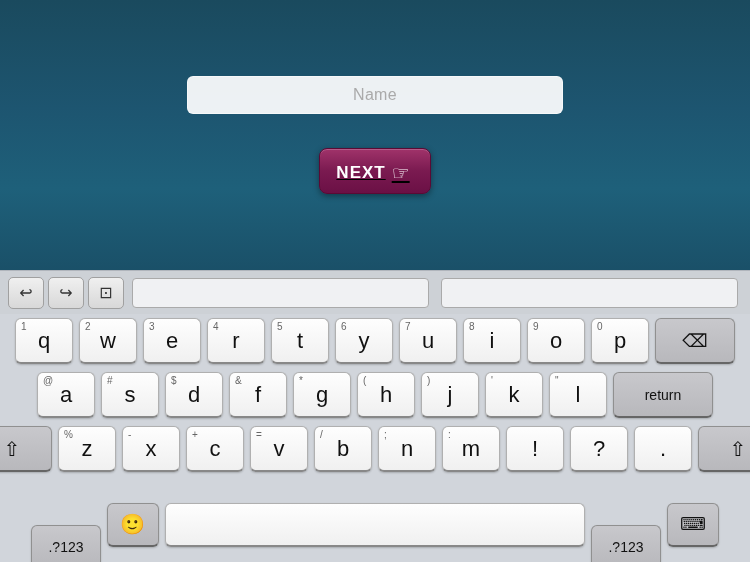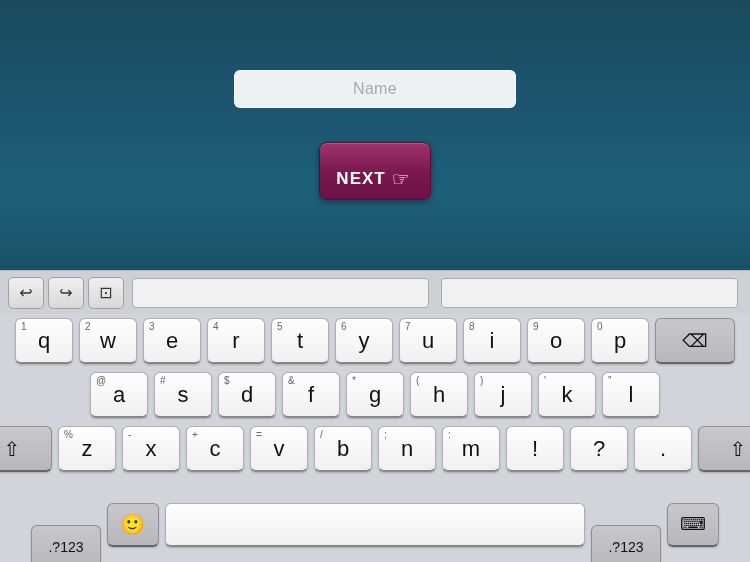--- a/index.html
+++ b/index.html
@@ -17,45 +17,46 @@
       height: 270px;
       background: linear-gradient(180deg, #1a4a5e 0%, #1d5570 40%, #1e607a 70%, #1a5068 100%);
       display: flex;
       flex-direction: column;
       align-items: center;
       justify-content: center;
       gap: 18px;
     }
 
     .text-field {
-      width: 282px;
+      width: 376px;
       height: 38px;
       background: rgba(255,255,255,0.92);
       border: 1px solid rgba(255,255,255,0.5);
       border-radius: 6px;
       display: flex;
       align-items: center;
       justify-content: center;
       color: #aaa;
       font-size: 16px;
       font-weight: 300;
       letter-spacing: 0.3px;
     }
 
     #next-button {
       margin-top: 16px;
       background: linear-gradient(180deg, #a0336a 0%, #7a1a50 50%, #6b1045 100%);
       border: 1px solid #5a0a35;
       border-radius: 8px;
-      padding: 24px 20px 8px 16px;
+      padding: 12px 20px 8px 16px;
       display: flex;
       align-items: center;
       gap: 6px;
       cursor: pointer;
       box-shadow: 0 2px 6px rgba(0,0,0,0.4), inset 0 1px 0 rgba(255,255,255,0.2);
+      text-decoration: underline;
     }
 
     #next-button .next-label {
       color: #fff;
       font-size: 17px;
       font-weight: 700;
       letter-spacing: 1px;
       text-transform: uppercase;
     }
 
@@ -310,20 +311,23 @@
           <span class="key-main">j</span>
         </div>
       <div class="key">
           <span class="key-num">'</span>
           <span class="key-main">k</span>
         </div>
       <div class="key">
           <span class="key-num">"</span>
           <span class="key-main">l</span>
         </div>
+      <div class="key key-special key-return">
+          <span class="key-main">return</span>
+        </div>
     </div>
 
     <div class="key-row">
       <div class="key key-special key-shift">
           <span class="key-main" style="font-size:20px;">⇧</span>
         </div>
       <div class="key">
           <span class="key-num">%</span>
           <span class="key-main">z</span>
         </div>

